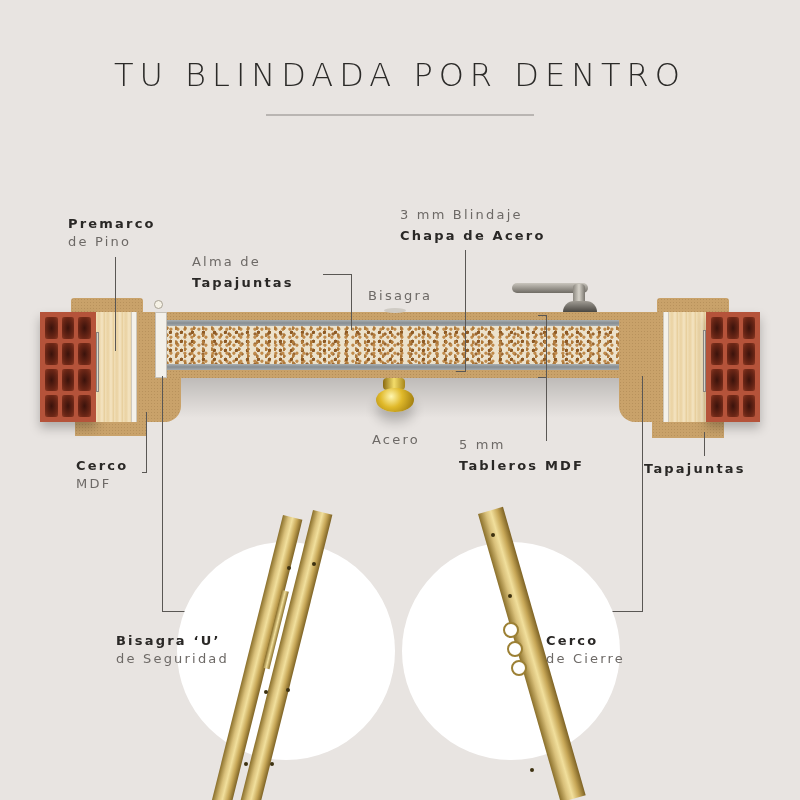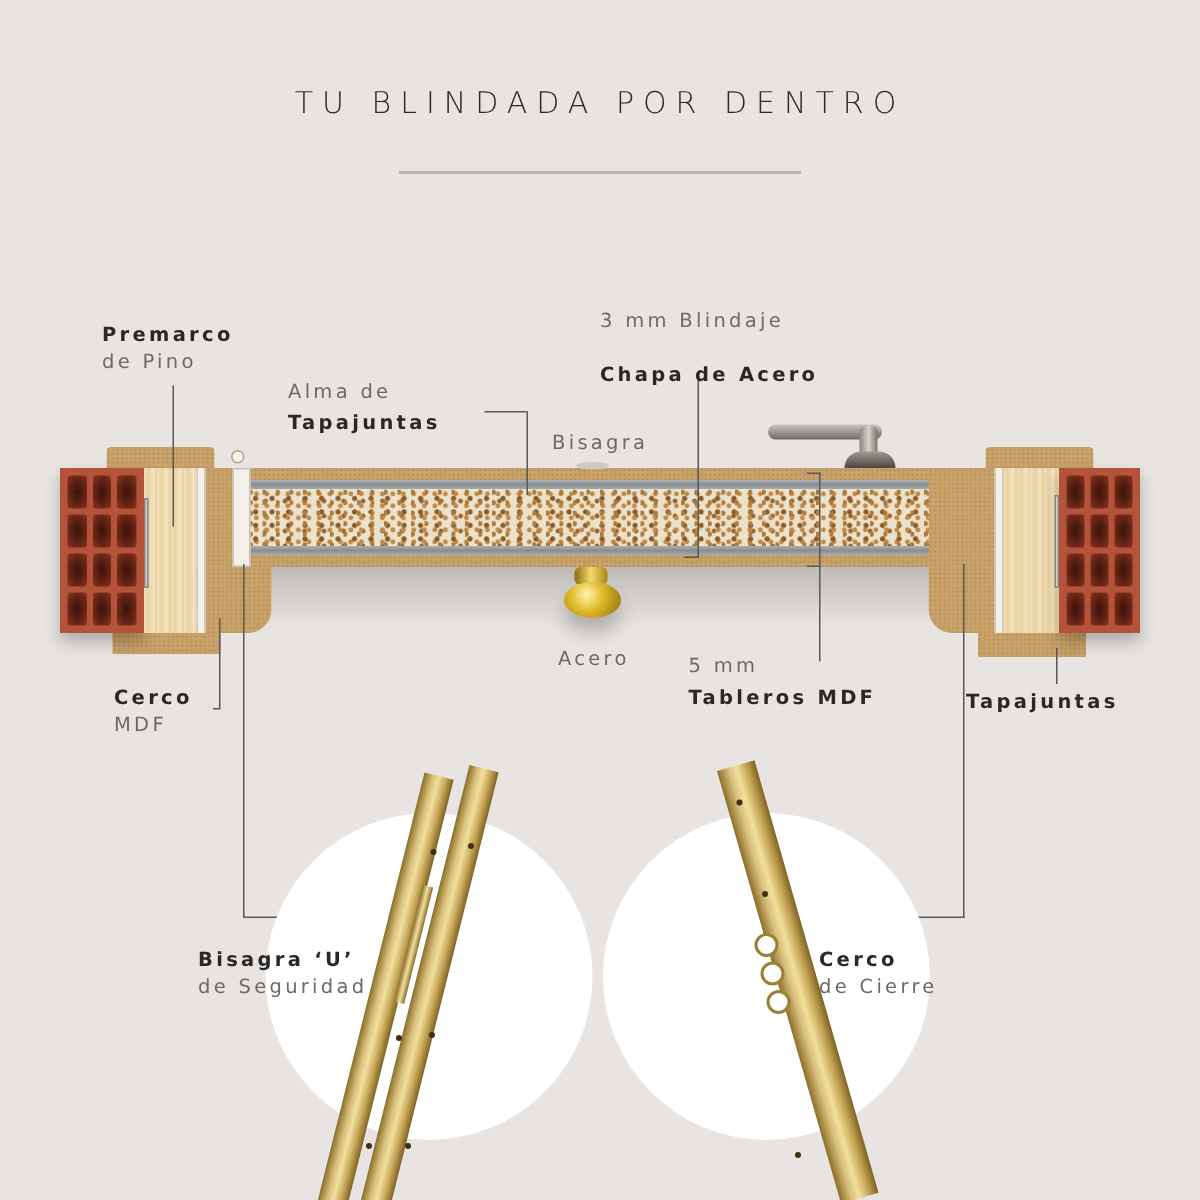--- a/index.html
+++ b/index.html
@@ -7,21 +7,21 @@
   body {
     background: #e8e4e1;
     font-family: "DejaVu Sans", sans-serif;
     position: relative;
     color: #2a2826;
   }
   .abs { position: absolute; }
   .title {
     left: 0; top: 56px; width: 800px; text-align: center;
     font-family: "DejaVu Sans", sans-serif;
-    font-weight: 300; font-size: 20px; letter-spacing: 6px;
+    font-weight: 300; font-size: 32px; letter-spacing: 6px;
     color: #2b2a28;
   }
   .title-rule {
     left: 266px; top: 114px; width: 268px; height: 2px; background: #b9b5b2;
   }
   .lbl { font-size: 13px; letter-spacing: 2.2px; line-height: 18px; white-space: nowrap; }
   .lbl .b { font-weight: bold; color: #2a2826; display: block; }
   .lbl .l { font-weight: normal; color: #6d6966; display: block; }
 
   .line { position: absolute; background: #5a5754; }
@@ -181,21 +181,21 @@
   <span class="l">de Pino</span>
 </div>
 
 <div class="abs lbl" style="left:192px;top:253px;">
   <span class="l">Alma de</span>
   <span class="b" style="margin-top:3px;">Tapajuntas</span>
 </div>
 
 <div class="abs lbl" style="left:400px;top:206px;">
   <span class="l">3 mm Blindaje</span>
-  <span class="b" style="margin-top:18px;">Chapa de Acero</span>
+  <span class="b" style="margin-top:3px;">Chapa de Acero</span>
 </div>
 
 <div class="abs lbl" style="left:368px;top:287px;">
   <span class="l">Bisagra</span>
 </div>
 
 <div class="abs lbl" style="left:372px;top:431px;">
   <span class="l">Acero</span>
 </div>
 
@@ -206,21 +206,21 @@
 
 <div class="abs lbl" style="left:76px;top:457px;">
   <span class="b">Cerco</span>
   <span class="l">MDF</span>
 </div>
 
 <div class="abs lbl" style="left:644px;top:460px;text-align:right;">
   <span class="b">Tapajuntas</span>
 </div>
 
-<div class="abs lbl" style="left:116px;top:632px;margin-left:16px;">
+<div class="abs lbl" style="left:116px;top:632px;">
   <span class="b">Bisagra ‘U’</span>
   <span class="l">de Seguridad</span>
 </div>
 
 <div class="abs lbl" style="left:546px;top:632px;">
   <span class="b">Cerco</span>
   <span class="l">de Cierre</span>
 </div>
 
 </body></html>

